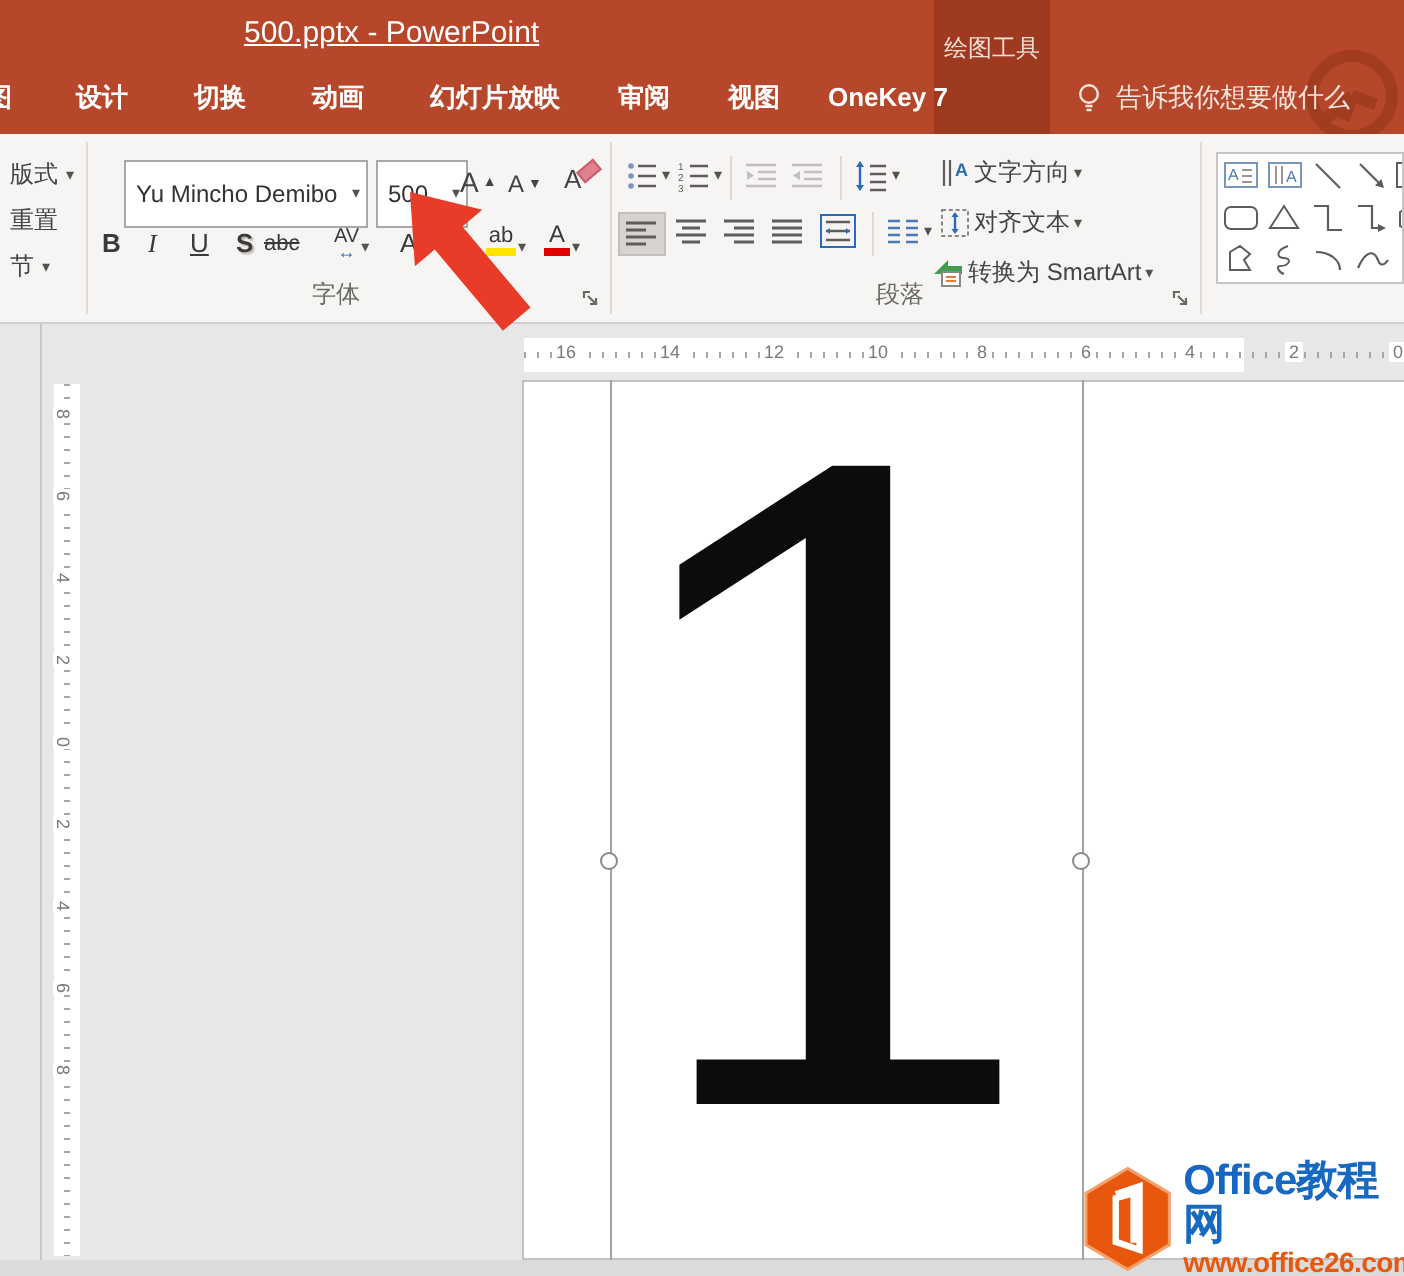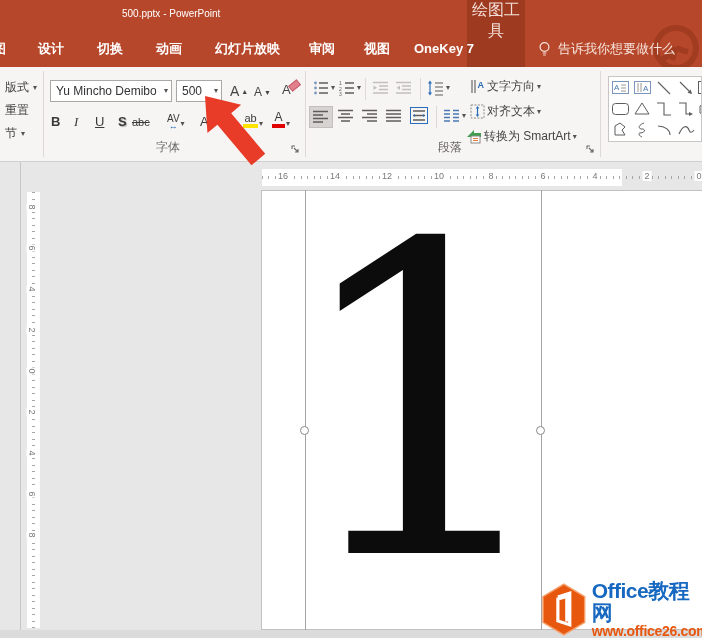--- a/index.html
+++ b/index.html
@@ -2,40 +2,40 @@
 <html><head>
 <meta charset="utf-8">
 <style>
   * { margin:0; padding:0; box-sizing:border-box; }
   body { font-family:"Liberation Sans","DejaVu Sans",sans-serif; }
   .app { position:relative; width:702px; height:638px; overflow:hidden; background:#e6e6e6; }
 
   
   .header { position:absolute; left:0; top:0; width:702px; height:67px; background:#b7472a; overflow:hidden; }
   .ctx-block { position:absolute; left:467px; top:0; width:58px; height:67px; background:#9e3a1f; }
-  .titlebar-title { position:absolute; left:122px; top:8px; color:#fff; font-size:10px; white-space:nowrap; }
-  .ctx-title { position:absolute; left:467px; top:0; width:58px; text-align:center; color:#f3ddd6; font-size:16px; }
+  .titlebar-title { position:absolute; left:122px; top:8px; color:#fff; font-size:15px; white-space:nowrap;text-decoration:underline; }
+  .ctx-title { position:absolute; left:467px; top:16px; width:58px; text-align:center; color:#f3ddd6; font-size:12px; }
   .hdr-logo { position:absolute; left:642px; top:18px; opacity:.45; }
   .tabs { position:absolute; left:0; top:30px; width:702px; height:37px; }
   .tab { position:absolute; top:0; height:37px; line-height:37px; color:#fff; font-size:13px; white-space:nowrap; cursor:default;font-weight:bold; }
   .tab-partial { left:-7px; }
   .tab-active { left:467px; width:58px; text-align:center; }
   .tellme { position:absolute; left:538px; top:0; height:37px; line-height:37px; color:#f6e3dc; font-size:13px; display:flex; align-items:center; gap:7px; }
 
   
   .ribbon { position:absolute; left:0; top:67px; width:702px; height:95px; background:#f7f5f3; border-bottom:1px solid #d2d0ce; }
   .gsep { position:absolute; top:4px; height:86px; width:1px; background:#ddd9d6; }
   .grp-label { position:absolute; top:72px; font-size:12px; color:#6a6865; text-align:center; }
   .launcher { position:absolute; top:78px; width:10px; height:10px; }
   .rbtn { position:absolute; display:flex; align-items:center; gap:2px; color:#444; font-size:12px; white-space:nowrap; cursor:default; }
   .caret { font-size:8px; color:#55534f; line-height:1; }
   
   .mini-row { position:absolute; left:5px; font-size:12px; color:#444; display:flex; gap:4px; align-items:center; }
   
-  .combo { position:absolute; height:22px; background:#fff; border:1px solid #a9a8a6; display:flex; align-items:center; font-size:12px; color:#333; padding:0 3px 0 5px; }
+  .combo { position:absolute; height:34px; background:#fff; border:1px solid #a9a8a6; display:flex; align-items:center; font-size:12px; color:#333; padding:0 3px 0 5px;margin-left:12px; }
   .combo .caret { margin-left:auto; }
   .fbtn { position:absolute; top:41px; height:22px; display:flex; align-items:flex-end; gap:1px; color:#3b3a39; cursor:default; padding-bottom:2px; }
   .ubar { display:block; height:4px; margin-top:0px; }
   .iconletter { font-size:13px; line-height:13px; }
   
   .pic { position:absolute; display:flex; align-items:center; gap:2px; cursor:default; }
   .sel { background:#d6d3d0; border:1px solid #c2bfbc; }
   .vsep { position:absolute; width:1px; background:#dcd9d6; height:22px; }
   
   .gallery { position:absolute; left:608px; top:9px; width:94px; height:66px; background:#fff; border:1px solid #c8c6c4; overflow:hidden; display:grid; grid-template-columns:repeat(5,22px); grid-auto-rows:21px; align-items:center; justify-items:center; }

